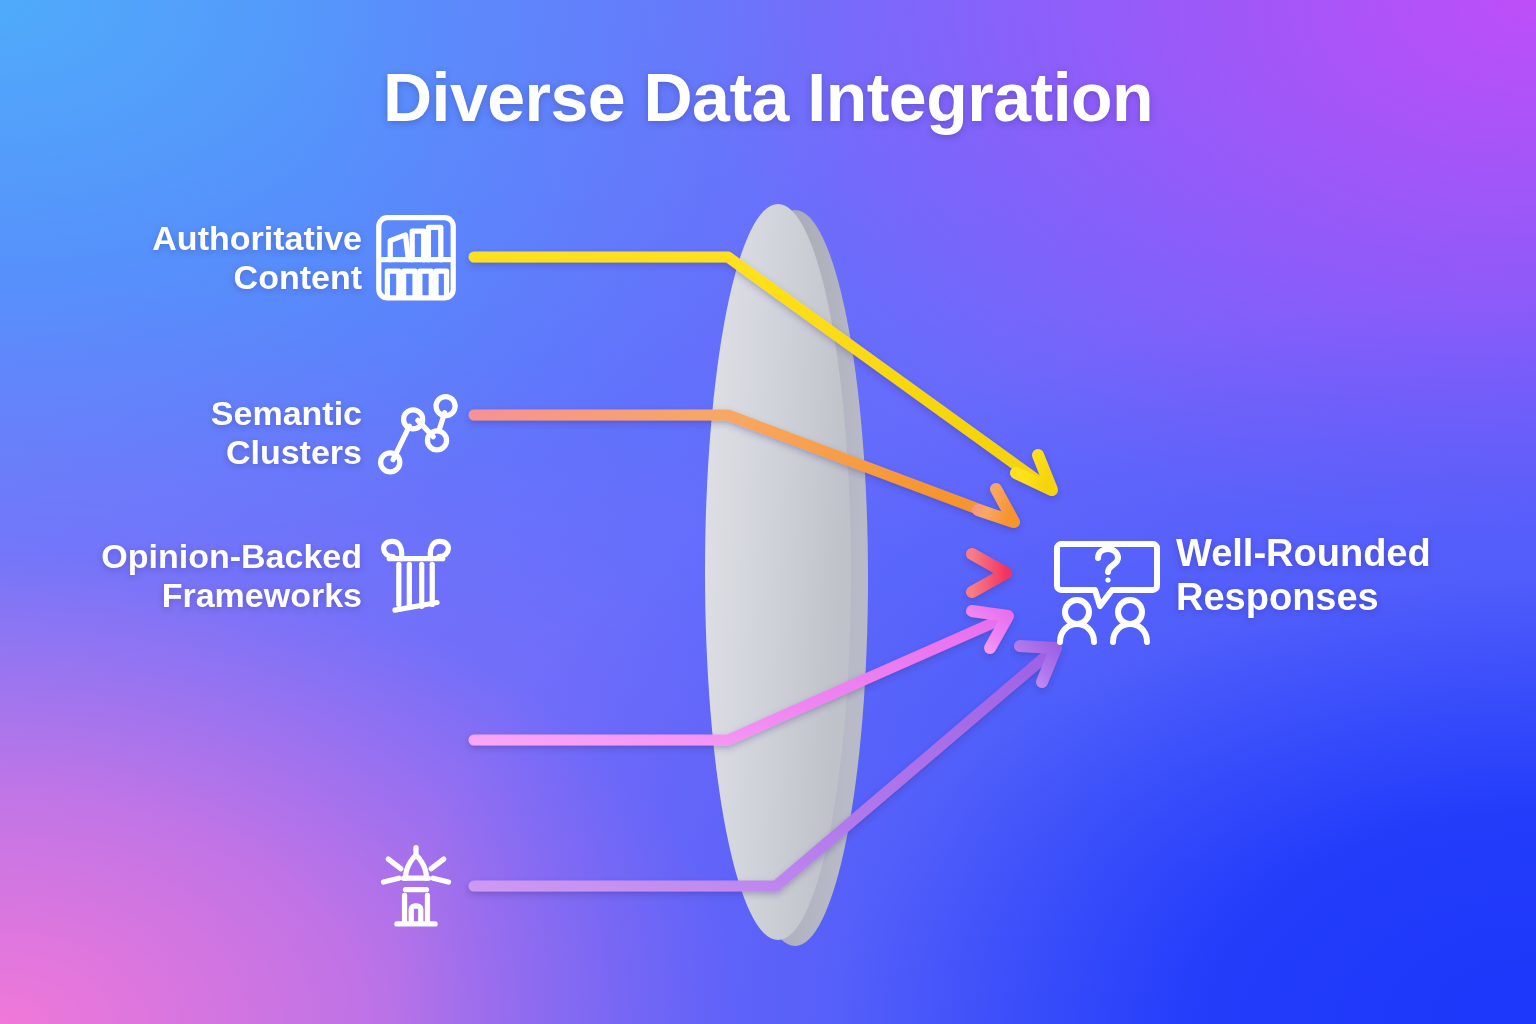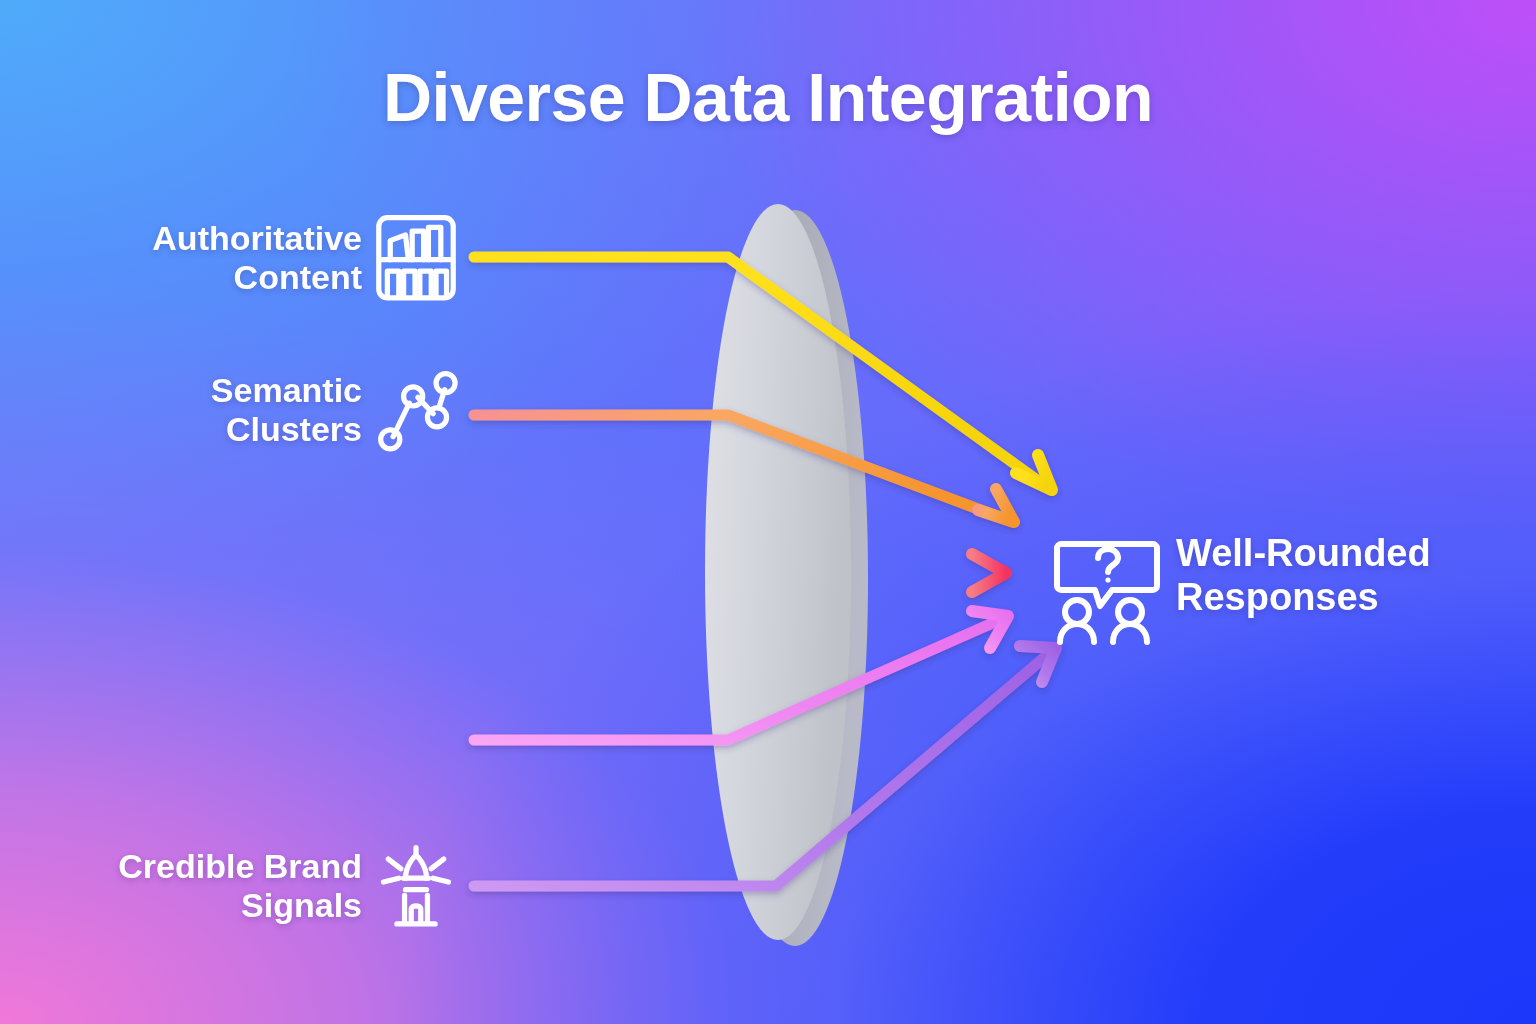--- a/index.html
+++ b/index.html
@@ -183,41 +183,55 @@
         <path d="M40 50 L40 20 L52 20 L52 50"></path>
         <path d="M57 50 L57 16 L70 16 L70 50"></path>
         <path d="M14 88 L14 62 L26 62 L26 88"></path>
         <path d="M31 88 L31 62 L43 62 L43 88"></path>
         <path d="M48 88 L48 62 L60 62 L60 88"></path>
         <path d="M65 88 L65 62 L76 62 L76 88"></path>
       </svg>
     </div>
   </div>
 
-  <div class="src-row" style="top:364px;height:92px;">
+  <div class="src-row" style="top:387px;height:92px;">
     <div class="src-label">Semantic
 Clusters</div>
     <div class="src-icon">
       <svg viewBox="0 0 88 96" fill="none" stroke="#ffffff" stroke-width="5.5" stroke-linecap="round" stroke-linejoin="round">
         <line x1="20" y1="76" x2="37" y2="41"></line>
         <line x1="46" y1="35" x2="62" y2="52"></line>
         <line x1="68" y1="46" x2="74" y2="27"></line>
         <circle cx="17" cy="79" r="10"></circle>
         <circle cx="41" cy="34" r="10"></circle>
         <circle cx="66" cy="56" r="10"></circle>
         <circle cx="75" cy="20" r="10"></circle>
       </svg>
     </div>
   </div>
 
+  <div class="src-row" style="top:530px;height:92px;">
+    <div class="src-label">Opinion-Backed
+Frameworks</div>
+    <div class="src-icon">
+      <svg viewBox="0 0 88 96" fill="none" stroke="#ffffff" stroke-width="5.5" stroke-linecap="round" stroke-linejoin="round">
+        <path d="M20 28 C8 28 6 12 19 12 C27 12 29 19 29 25 L29 30"></path>
+        <path d="M68 28 C80 28 82 12 69 12 C61 12 59 19 59 25 L59 30"></path>
+        <line x1="16" y1="30" x2="72" y2="30"></line>
+        <line x1="26" y1="36" x2="26" y2="78"></line>
+        <line x1="37" y1="36" x2="37" y2="80"></line>
+        <line x1="50" y1="36" x2="50" y2="80"></line>
+        <line x1="61" y1="36" x2="61" y2="78"></line>
+        <path d="M22 84 L66 76"></path>
+      </svg>
+    </div>
+  </div>
 
 
   <div class="src-row" style="top:840px;height:92px;">
-    <div class="src-label">Credible Brand
-Signals</div>
     <div class="src-icon">
       <svg viewBox="0 0 88 96" fill="none" stroke="#ffffff" stroke-width="5.5" stroke-linecap="round" stroke-linejoin="round">
         <line x1="44" y1="8" x2="44" y2="15"></line>
         <line x1="15" y1="20" x2="28" y2="30"></line>
         <line x1="73" y1="20" x2="60" y2="30"></line>
         <line x1="10" y1="44" x2="26" y2="40"></line>
         <line x1="78" y1="44" x2="62" y2="40"></line>
         <path d="M33 40 C33 25 44 16 44 16 C44 16 55 25 55 40"></path>
         <line x1="31" y1="40" x2="57" y2="40"></line>
         <line x1="33" y1="52" x2="55" y2="52"></line>

